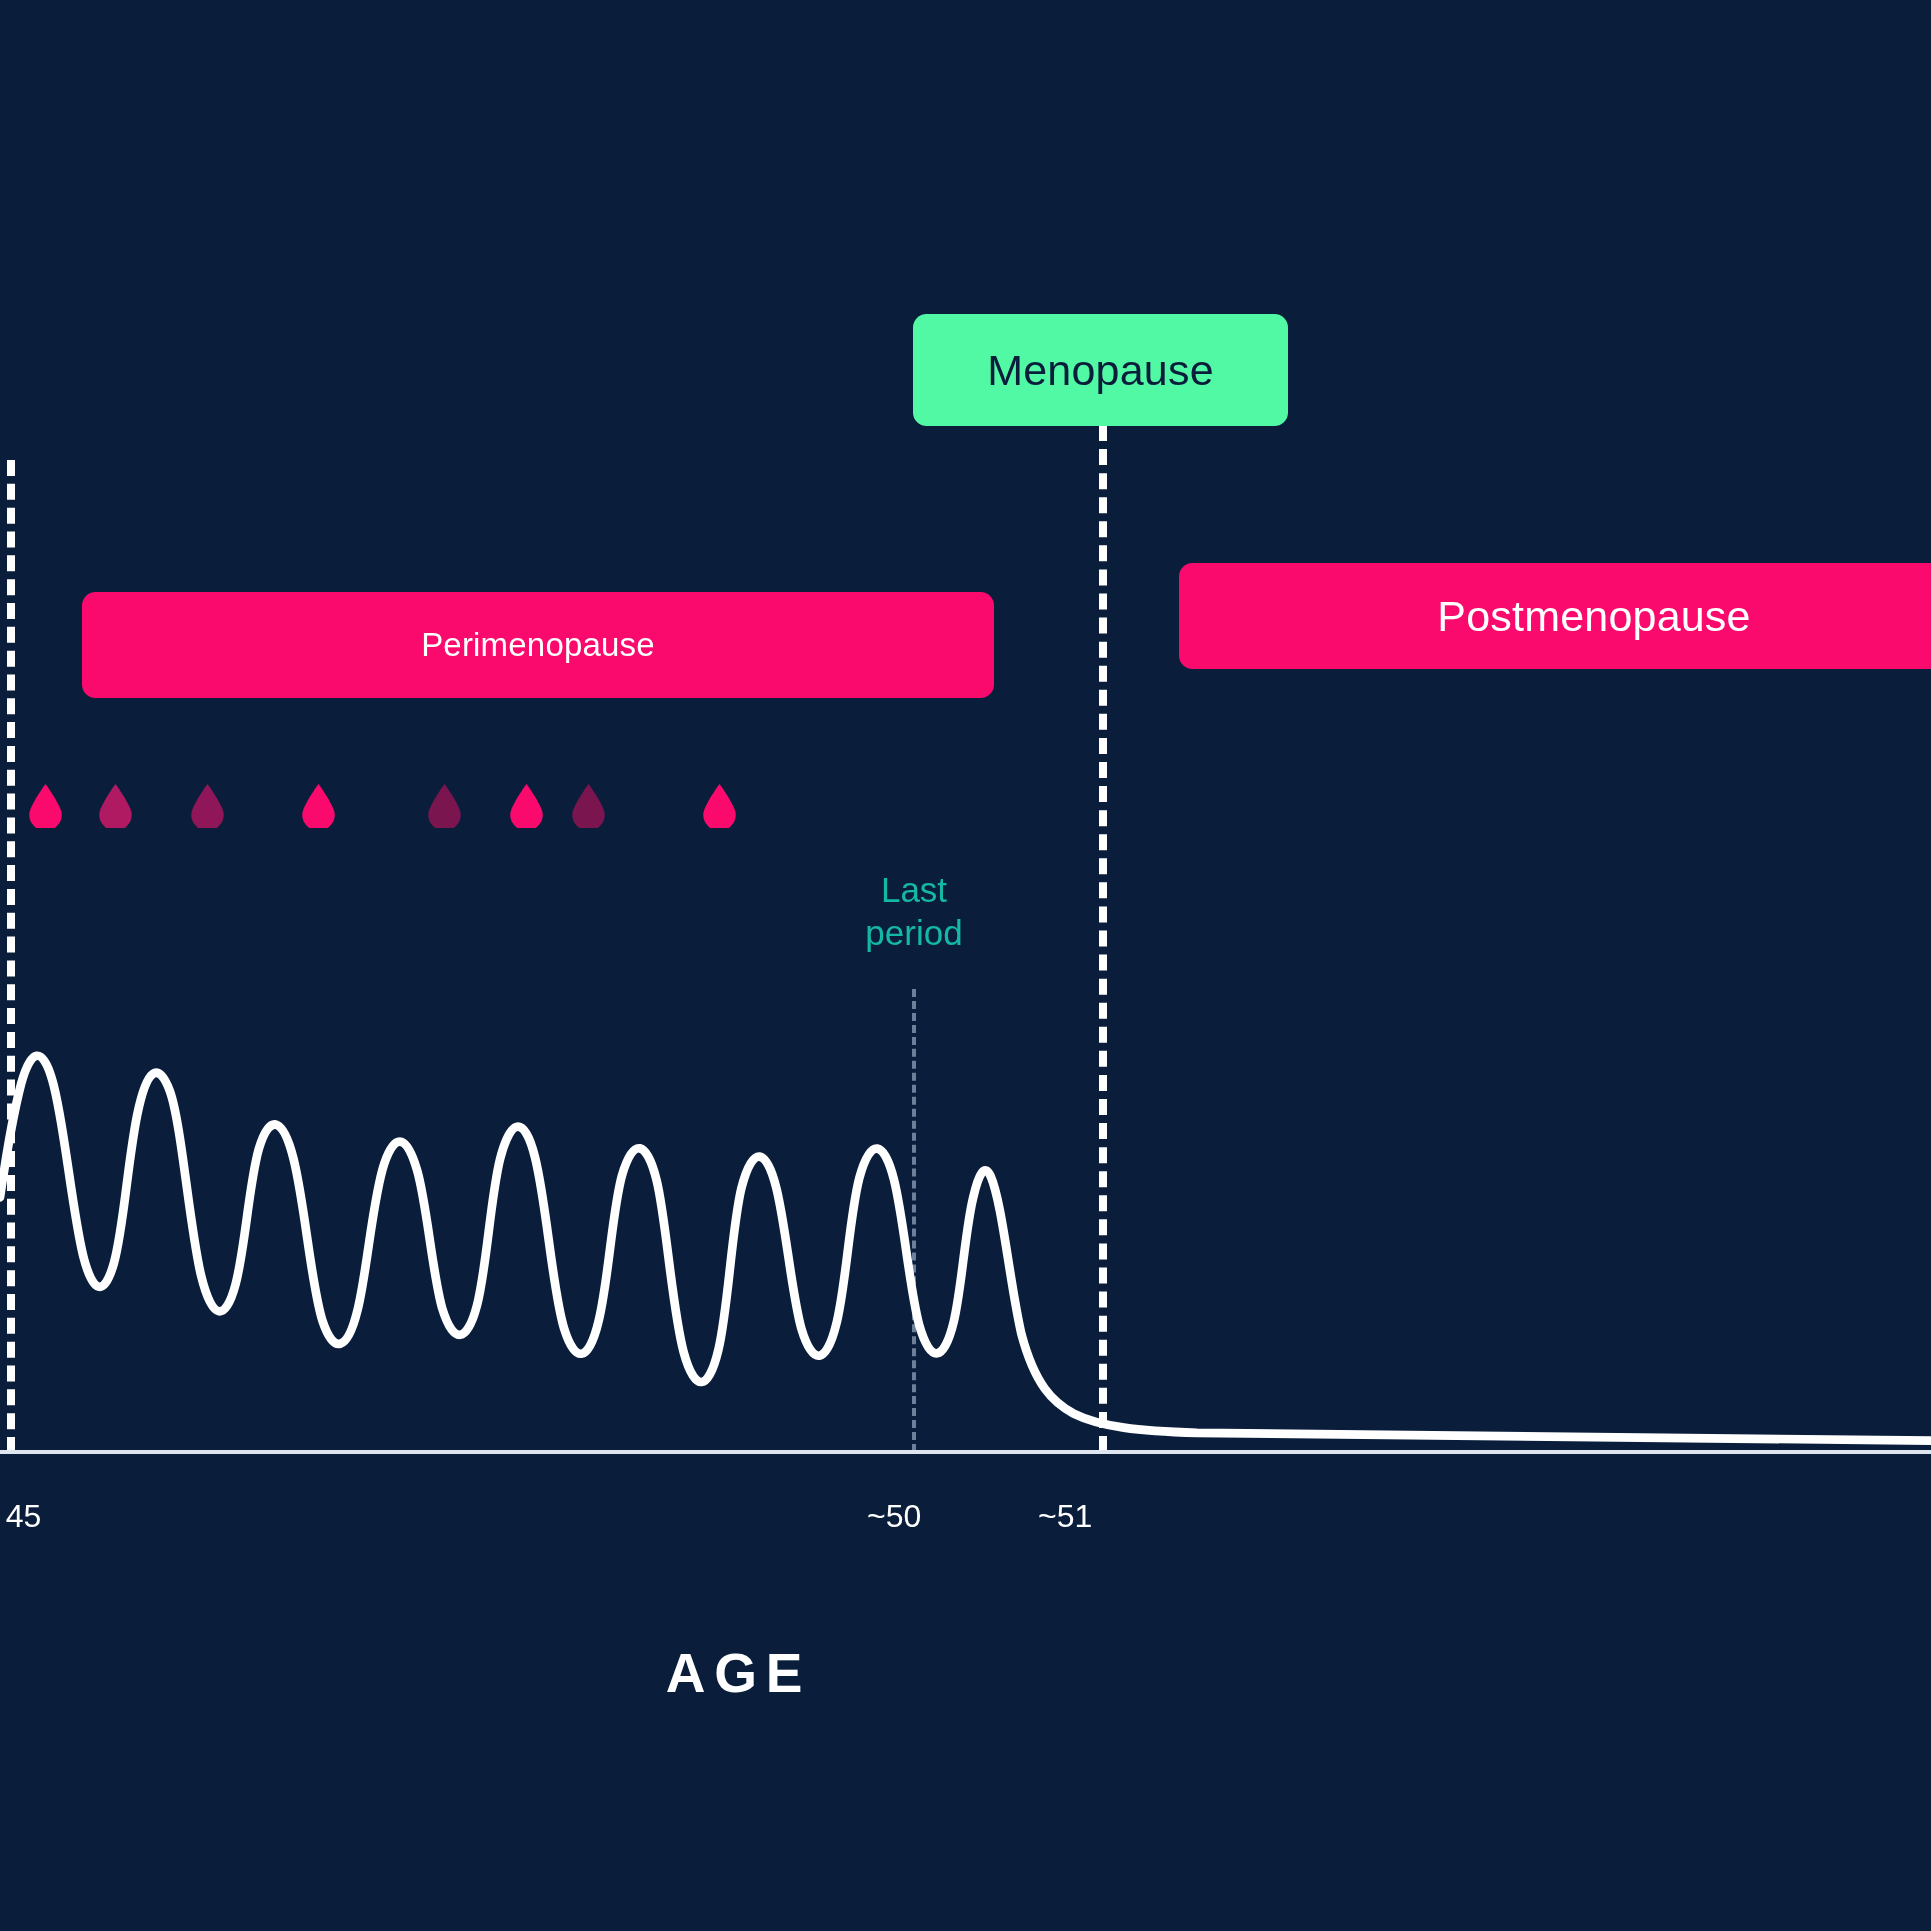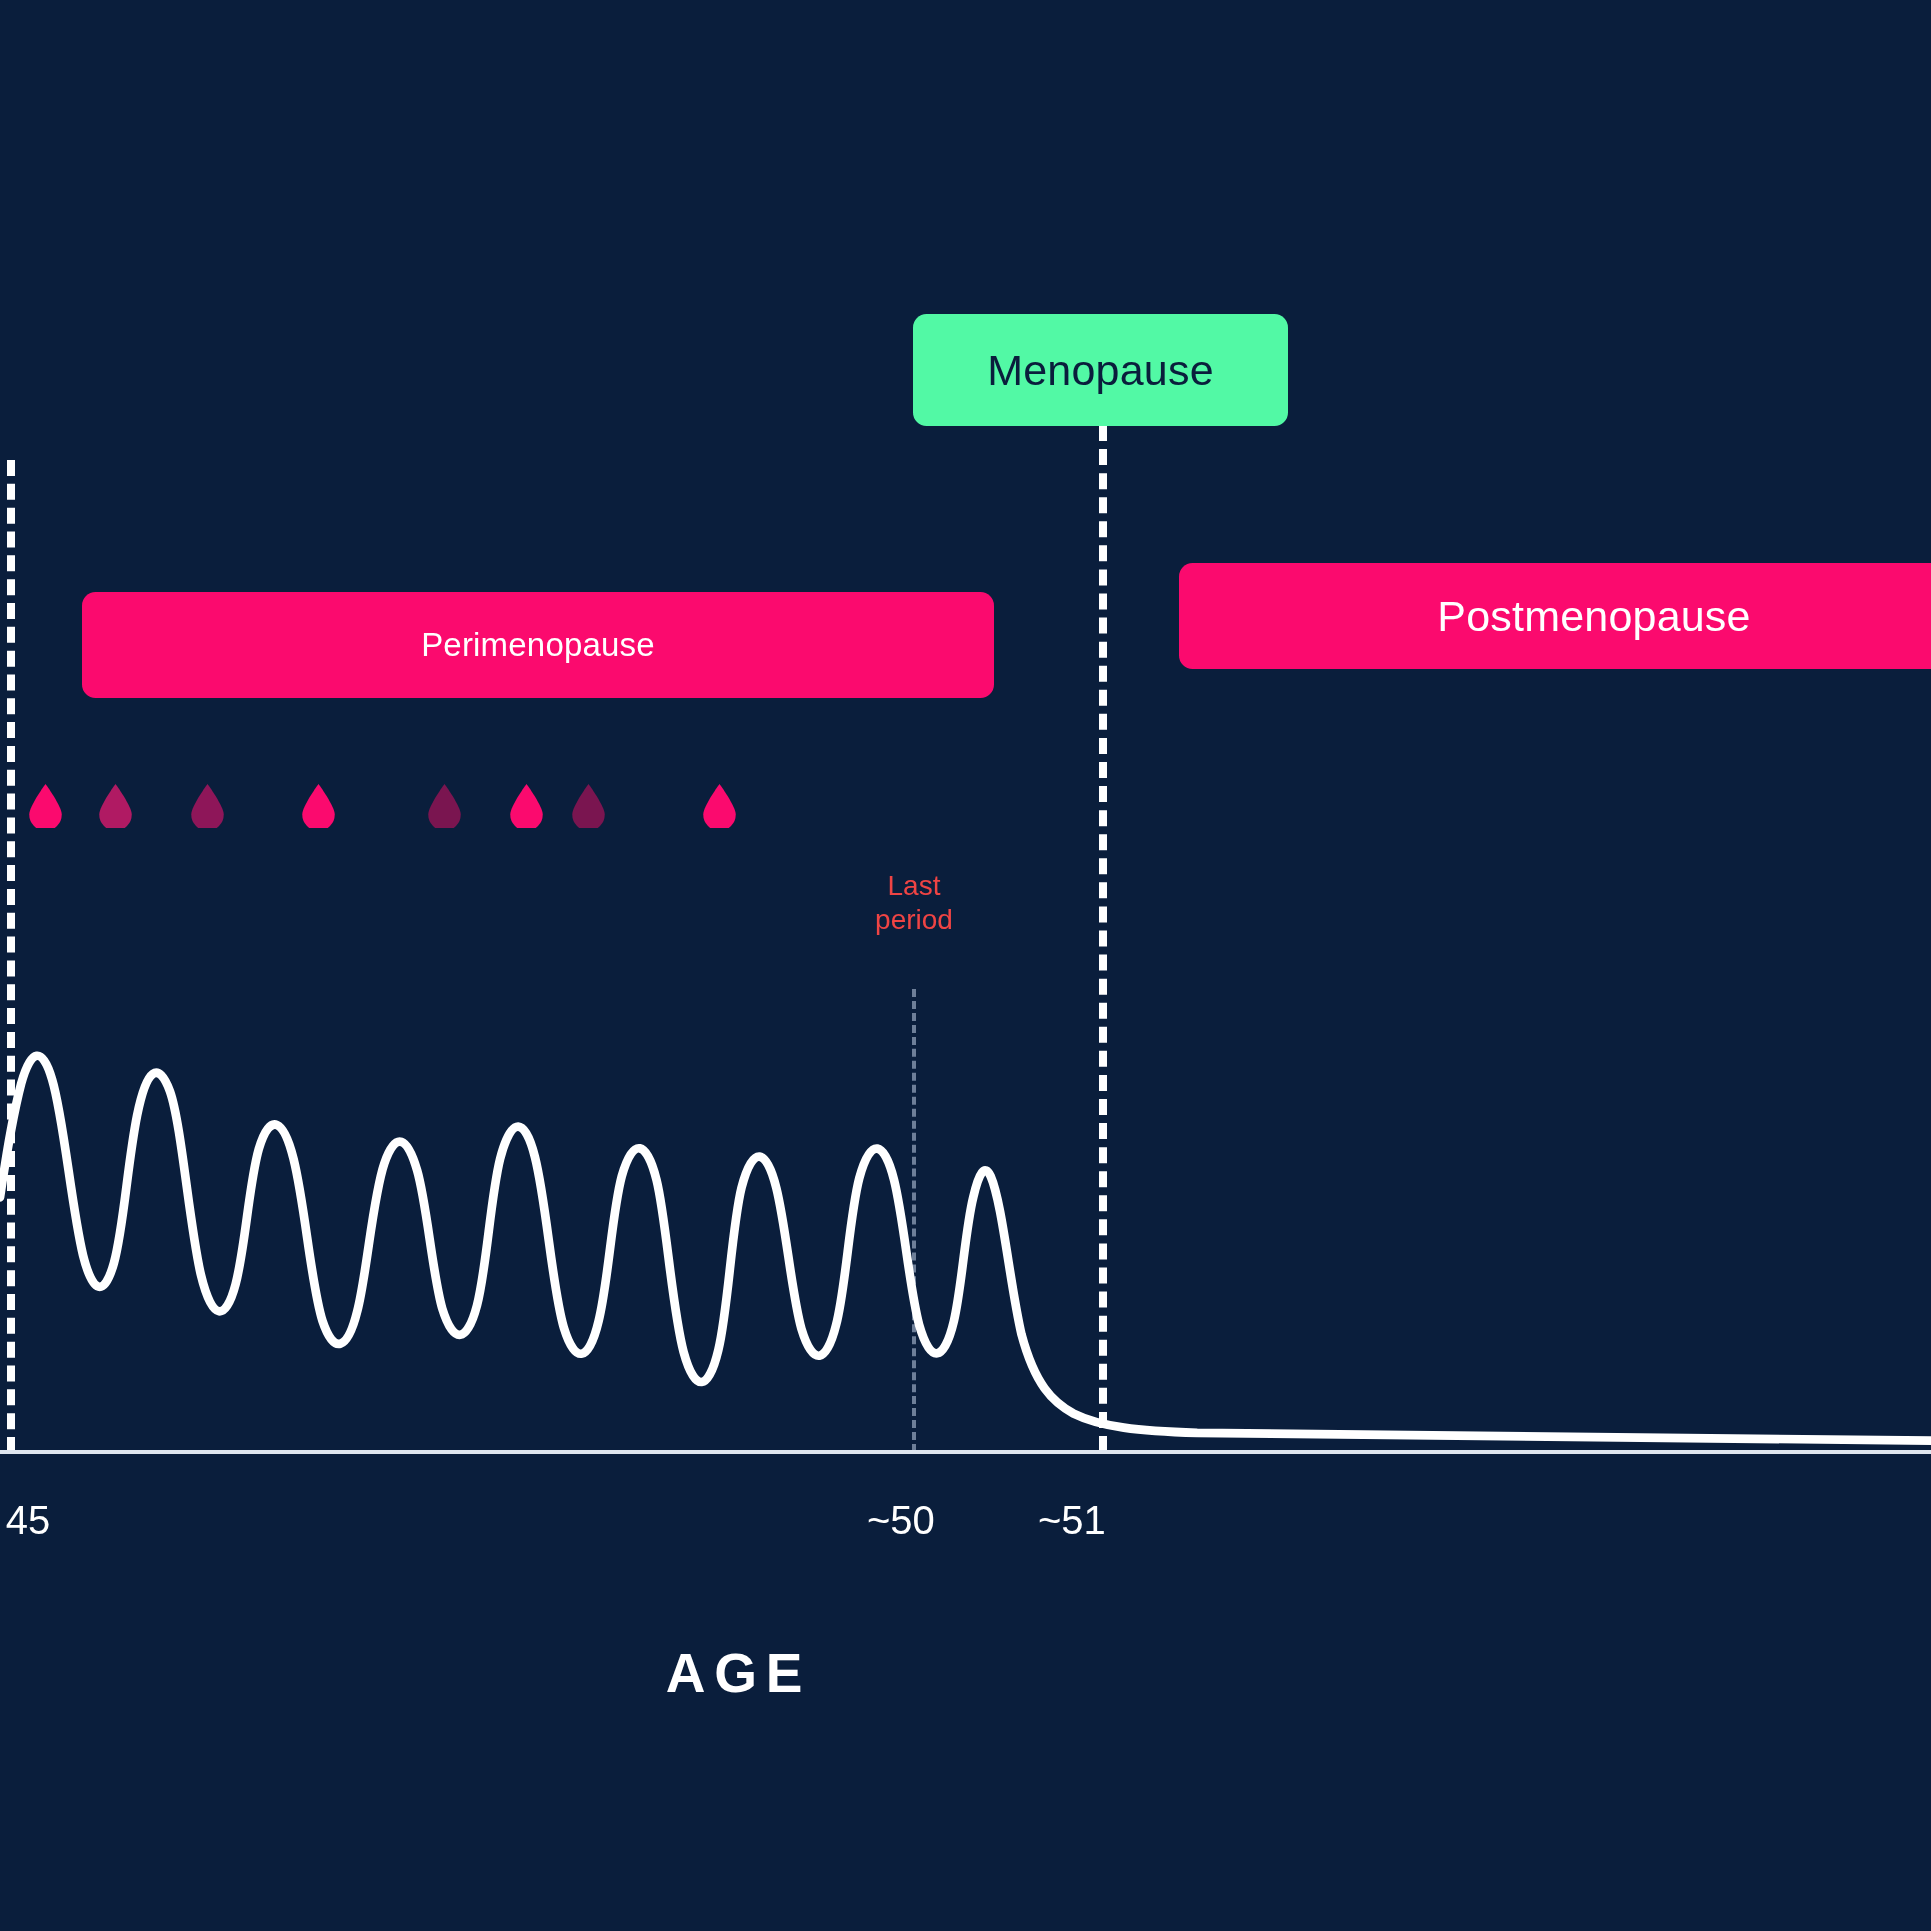--- a/index.html
+++ b/index.html
@@ -91,22 +91,22 @@
     height: 44px;
   }
 
   
   .last-period {
     position: absolute;
     left: 832px;
     top: 869px;
     width: 164px;
     text-align: center;
-    color: #ef4444;
-    font-size: 28px;
+    color: #14b8a6;
+    font-size: 35px;
     line-height: 1.22;
   }
 
   
   .plot {
     position: absolute;
     left: 0;
     top: 985px;
     width: 1931px;
     height: 473px;
@@ -116,21 +116,21 @@
     left: 0;
     top: 1450px;
     width: 1931px;
     height: 3.9px;
     background: #dfe6ef;
   }
   .tick-label {
     position: absolute;
     top: 1498px;
     color: #ffffff;
-    font-size: 40px;
+    font-size: 32px;
     white-space: nowrap;
   }
   .tick-45  { left: 5.8px; }
   .tick-50  { left: 867px; }
   .tick-51  { left: 1038px; text-align: center; }
 
   .axis-title {
     position: absolute;
     top: 1641px;
     left: 0;

